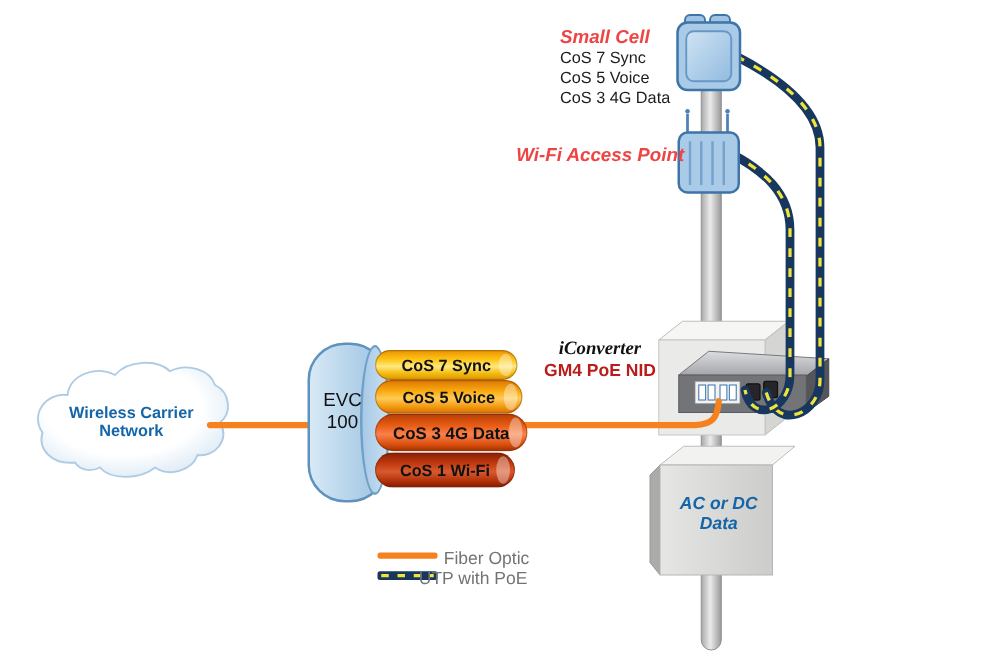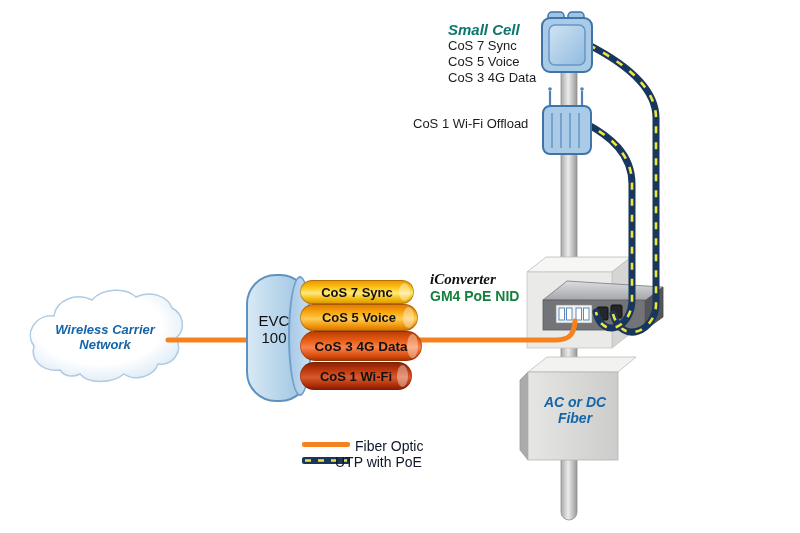--- a/index.html
+++ b/index.html
@@ -6,21 +6,21 @@
   #canvas {
     position:relative; width:800px; height:533px; background:#ffffff;
     font-family:"Liberation Sans", sans-serif; overflow:hidden;
   }
   #gfx { position:absolute; left:0; top:0; }
 
   .lbl { position:absolute; z-index:2; }
 
   .cloud-label {
     left:52px; top:322px; width:106px; text-align:center;
-    color:#1565A9; font-style:italic; font-weight:bold; font-size:13px; line-height:15px;
+    color:#1565A9; font-weight:bold; font-size:13px; line-height:15px;
   }
   .evc-cyl {
     position:absolute; left:246px; top:274px; width:60px; height:124px; z-index:1;
     border-radius:30px; border:2px solid #5E92BE;
     background:linear-gradient(90deg,#D8E9F6 0%,#BBD7EC 45%,#9CC1E1 100%);
   }
   .evc-cap {
     position:absolute; right:-4px; top:0px; width:20px; height:116px; border-radius:50%;
     background:linear-gradient(90deg,#A7C9E6,#C9DFF1); border:2px solid #6FA0C8;
   }
@@ -40,35 +40,35 @@
   }
   .pipe-cos7 { left:300px; top:280px; width:112px; height:22px;
     background:linear-gradient(180deg,#EE9606 0%,#FDC515 30%,#FFE87E 55%,#F2B90C 82%,#DF9B05 100%); }
   .pipe-cos5 { left:300px; top:304px; width:116px; height:25px;
     background:linear-gradient(180deg,#E07C04 0%,#F9A80E 30%,#FFCB55 55%,#F0930A 85%,#D87505 100%); }
   .pipe-cos3 { left:300px; top:331px; width:120px; height:28px; font-size:13.5px;
     background:linear-gradient(180deg,#BB4006 0%,#E85C14 30%,#F9814A 55%,#D94E0C 85%,#A83505 100%); }
   .pipe-cos1 { left:300px; top:362px; width:110px; height:26px;
     background:linear-gradient(180deg,#8E2106 0%,#C03A0E 30%,#D85A2E 55%,#B02F08 85%,#871E05 100%); }
 
-  .callout-title { color:#0f766e; font-style:italic; font-weight:bold; font-size:15px; }
+  .callout-title { color:#ef4444; font-style:italic; font-weight:bold; font-size:15px; }
   .callout-line  { color:#1c1c1c; font-size:13px; line-height:16px; }
   .smallcell-block { left:448px; top:21px; }
   .wifi-block { left:413px; top:116px; }
 
-  .nid-block { left:430px; top:271px; width:100px; text-align:left; }
+  .nid-block { left:430px; top:271px; width:100px; text-align:center; }
   .nid-brand { font-family:"Liberation Serif", serif; font-style:italic; font-weight:bold;
                font-size:15px; color:#111; line-height:17px; }
-  .nid-model { font-weight:bold; font-size:14px; color:#15803d; line-height:16px; }
+  .nid-model { font-weight:bold; font-size:14px; color:#b91c1c; line-height:16px; }
 
   .power-label {
     left:532px; top:394px; width:86px; text-align:center;
     color:#1565A9; font-style:italic; font-weight:bold; font-size:14px; line-height:16px;
   }
-  .legend-label { color:#0f172a; font-size:14px; }
+  .legend-label { color:#737373; font-size:14px; }
   .legend-fiber-label { left:355px; top:438px; }
   .legend-utp-label  { left:335px; top:454px; }
 </style>
 </head>
 <body>
 
 <div id="canvas">
 
   <svg id="gfx" width="800" height="533" viewBox="0 0 800 533">
     <defs>
@@ -193,26 +193,26 @@
   <div class="lbl evc-label">EVC 100</div>
 
   <div class="lbl smallcell-block">
     <div class="callout-title">Small Cell</div>
     <div class="callout-line">CoS 7 Sync</div>
     <div class="callout-line">CoS 5 Voice</div>
     <div class="callout-line">CoS 3 4G Data</div>
   </div>
 
   <div class="lbl wifi-block">
-    <div class="callout-line">CoS 1 Wi-Fi Offload</div>
+    <div class="callout-title">Wi-Fi Access Point</div>
   </div>
 
   <div class="lbl nid-block">
     <div class="nid-brand">iConverter</div>
     <div class="nid-model">GM4 PoE NID</div>
   </div>
 
-  <div class="lbl power-label">AC or DC Fiber</div>
+  <div class="lbl power-label">AC or DC Data</div>
 
   <div class="lbl legend-label legend-fiber-label">Fiber Optic</div>
   <div class="lbl legend-label legend-utp-label">UTP with PoE</div>
 
 </div>
 
 </body></html>

